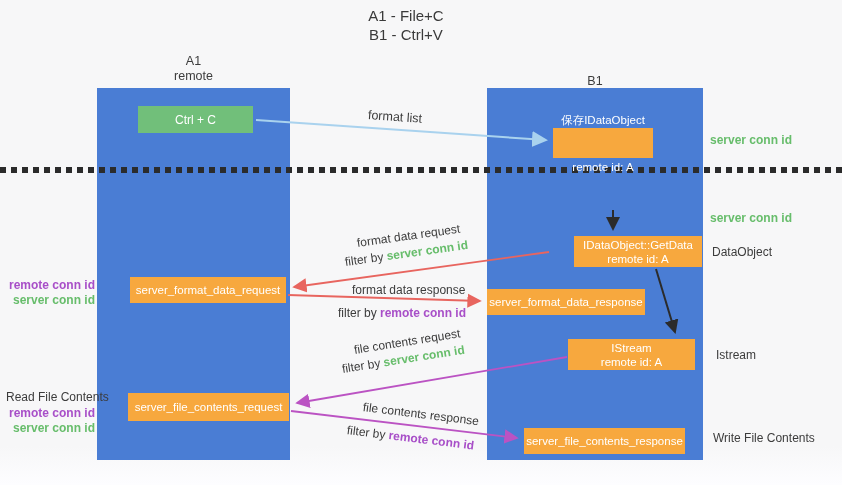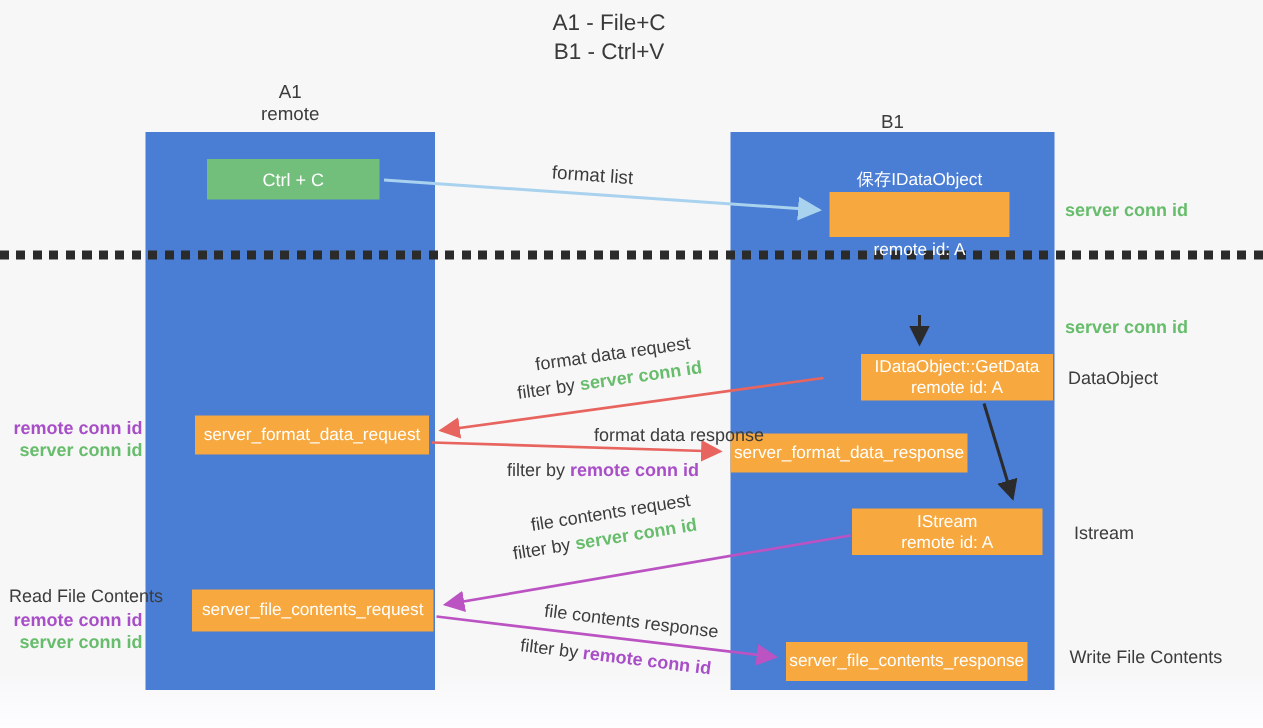--- a/index.html
+++ b/index.html
@@ -26,21 +26,21 @@
     position:absolute;left:0;top:167px;width:842px;height:6px;
     background:repeating-linear-gradient(90deg,#2b2b2b 0 6px,transparent 6px 11px);
   }
   .node{
     position:absolute;display:flex;flex-direction:column;align-items:center;justify-content:center;
     color:#ffffff;text-align:center;line-height:14px;
   }
   .node.green{background:var(--box-green,#71bf7a);font-size:12px;}
   .node.orange{background:var(--box-orange,#f7a83e);font-size:11.5px;}
   .n-ctrl-c{left:138px;top:106px;width:115px;height:27px;}
-  .n-save{left:553px;top:128px;width:120px;height:30px;gap:33px;}
+  .n-save{left:553px;top:128px;width:100px;height:30px;gap:33px;}
   .n-ctrl-v{left:555px;top:181px;width:117px;height:27px;}
   .n-getdata{left:574px;top:236px;width:128px;height:31px;}
   .n-fmt-req{left:130px;top:277px;width:156px;height:26px;}
   .n-fmt-resp{left:487px;top:289px;width:158px;height:26px;}
   .n-istream{left:568px;top:339px;width:127px;height:31px;}
   .n-file-req{left:128px;top:393px;width:161px;height:28px;}
   .n-file-resp{left:524px;top:428px;width:161px;height:26px;}
   svg.arrows{position:absolute;left:0;top:0;pointer-events:none;}
   .lbl{
     position:absolute;font-size:12px;color:#3c3c3c;white-space:nowrap;transform-origin:left center;
@@ -141,21 +141,21 @@
     <span>server_file_contents_response</span>
   </div>
 
   <div class="lbl r-4" style="left:368px;top:108px;font-size:12.5px;">format list</div>
 
   <div class="lbl r-m8" style="left:357px;top:236px;">format data request</div>
   <div class="lbl r-m8" style="left:345px;top:255px;">
     <span>filter by </span><span class="green-part">server conn id</span>
   </div>
 
-  <div class="lbl" style="left:352px;top:283px;margin-left:44px;">format data response</div>
+  <div class="lbl" style="left:352px;top:283px;">format data response</div>
   <div class="lbl" style="left:338px;top:306px;">
     <span>filter by </span><span class="purple-part">remote conn id</span>
   </div>
 
   <div class="lbl r-m9" style="left:354px;top:343px;">file contents request</div>
   <div class="lbl r-m9" style="left:342px;top:362px;">
     <span>filter by </span><span class="green-part">server conn id</span>
   </div>
 
   <div class="lbl r-7" style="left:363px;top:400px;">file contents response</div>

